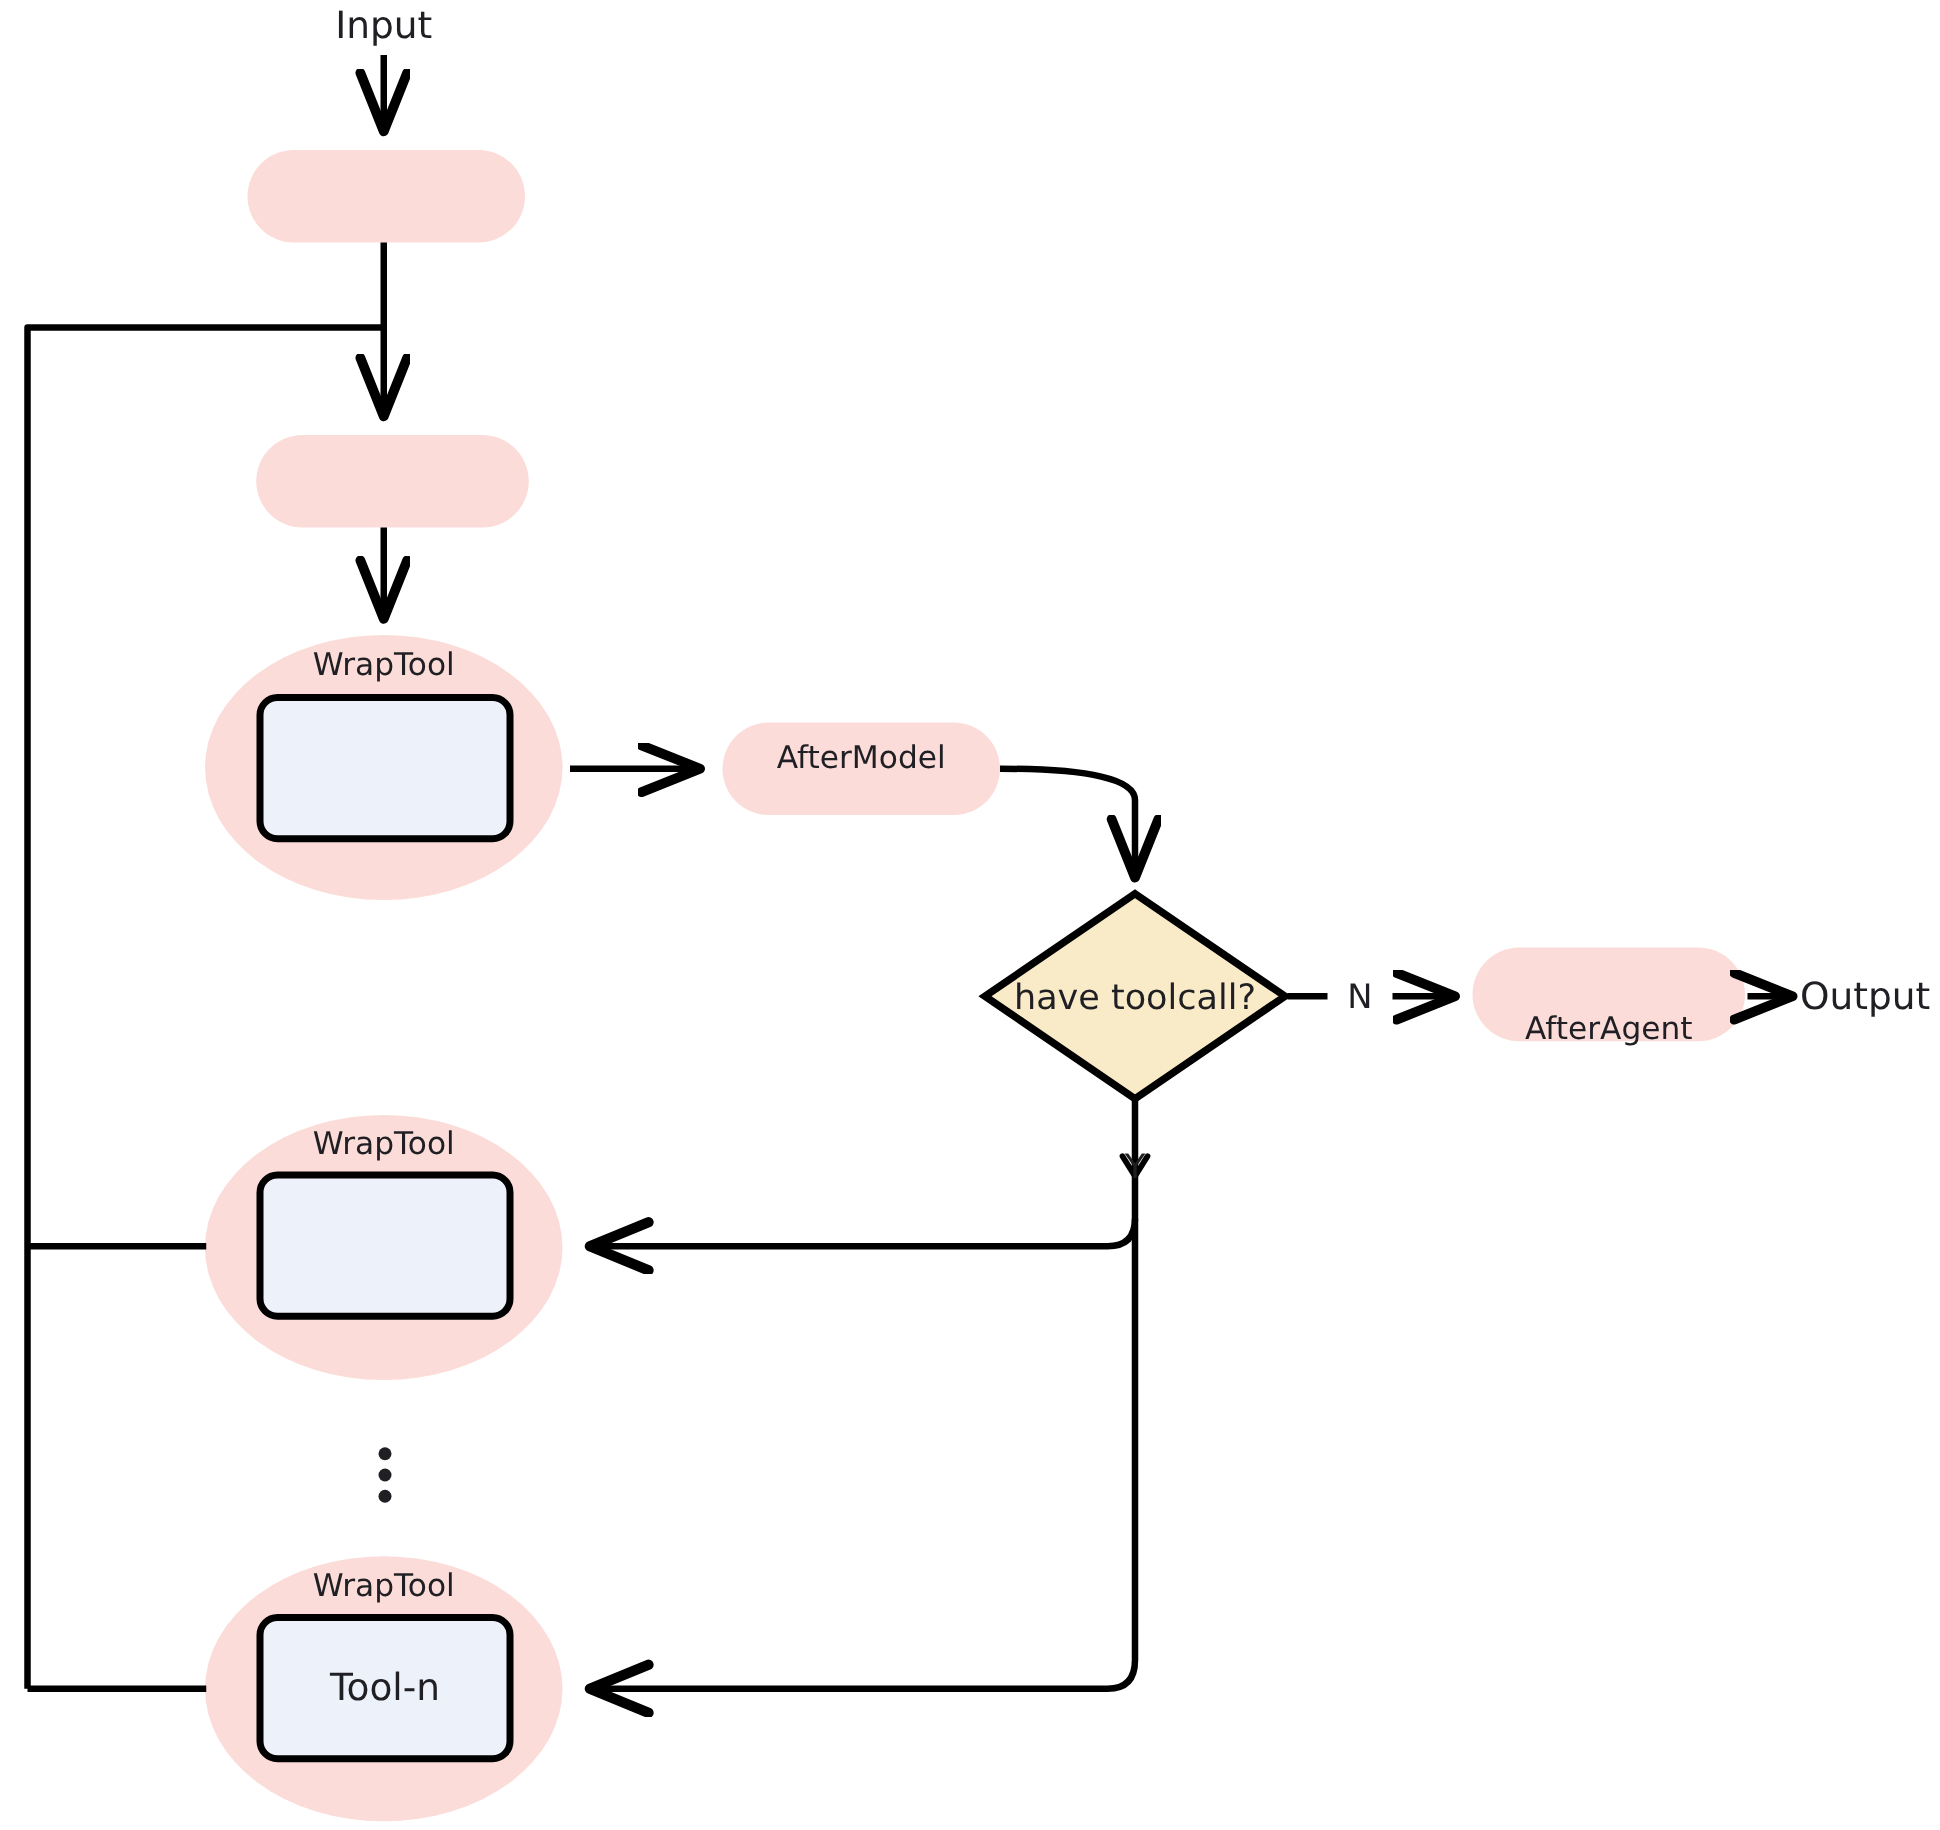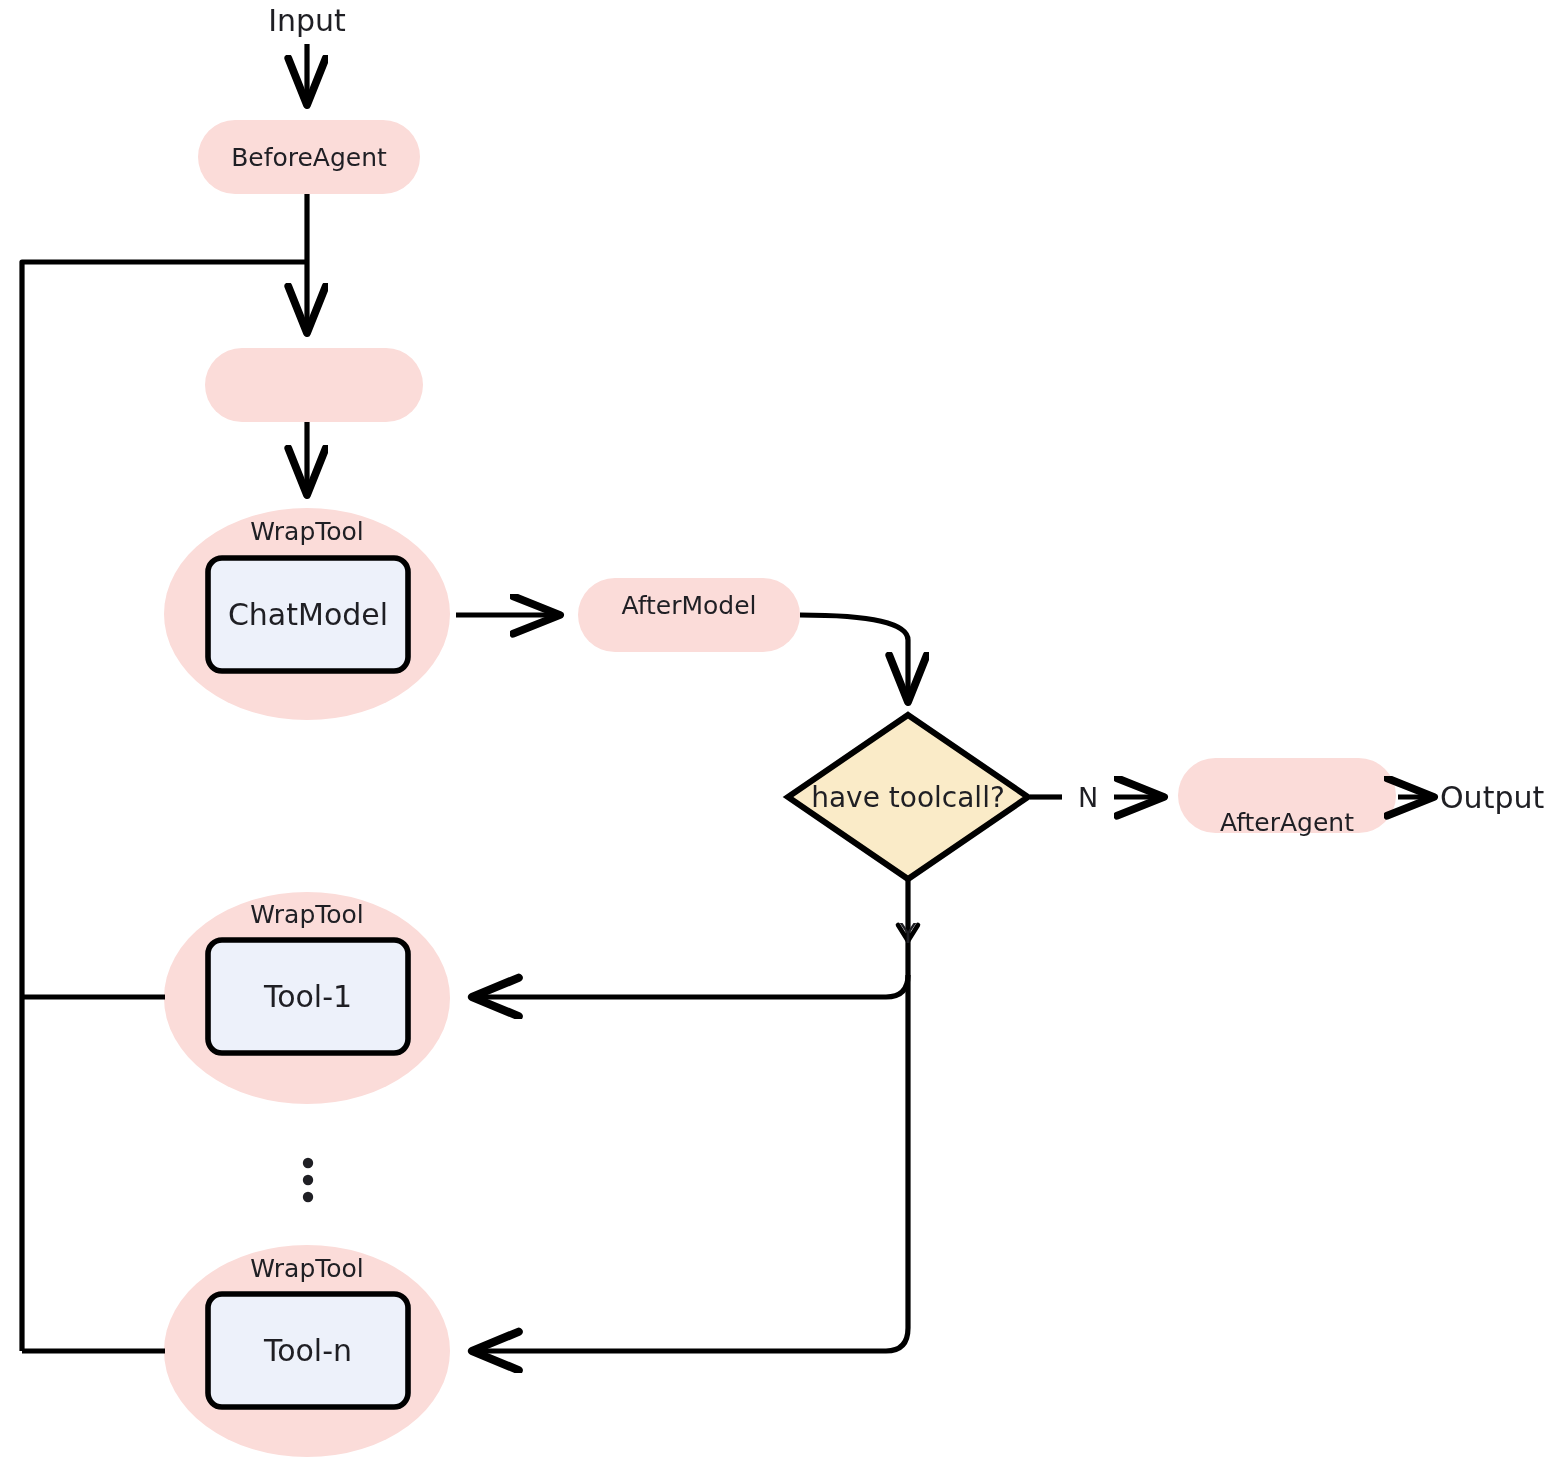--- a/index.html
+++ b/index.html
@@ -124,43 +124,40 @@
 
     <g fill="#1f1f24">
       <circle cx="308" cy="1163" r="5.2"></circle>
       <circle cx="308" cy="1180" r="5.2"></circle>
       <circle cx="308" cy="1197" r="5.2"></circle>
     </g>
   </svg>
 
   <div class="node-label lbl-plain" style="left:207px; top:0px; width:200px; height:40px;">Input</div>
 
-  <div class="node-label lbl-pill" style="left:198px; top:120px; width:222px; height:74px;">BeforeAgent</div>
 
 
   <div class="node-label lbl-wrap" style="left:207px; top:512px; width:200px; height:38px;">WrapTool</div>
 
-  <div class="node-label lbl-inner" style="left:208px; top:558px; width:200px; height:113px;">ChatModel</div>
 
   <div class="node-label lbl-pill" style="left:578px; top:578px; width:222px; height:54px;">AfterModel</div>
 
   <div class="node-label lbl-decision" style="left:808px; top:752px; width:200px; height:92px;">
     <span>have tool</span>
     <span>call?</span>
   </div>
 
   <div class="node-label lbl-branch" style="left:1062px; top:777px; width:52px; height:40px;">N</div>
 
   <div class="node-label lbl-branch" style="left:884px; top:913px; width:48px; height:40px; color:#1f1f24;">Y</div>
 
   <div class="node-label lbl-pill" style="left:1178px; top:774px; width:218px; height:97px;">AfterAgent</div>
 
   <div class="node-label lbl-plain" style="left:1440px; top:777px; width:112px; height:40px; justify-content:flex-start;">Output</div>
 
   <div class="node-label lbl-wrap" style="left:207px; top:895px; width:200px; height:38px;">WrapTool</div>
 
-  <div class="node-label lbl-inner" style="left:208px; top:940px; width:200px; height:113px;">Tool-1</div>
 
   <div class="node-label lbl-wrap" style="left:207px; top:1249px; width:200px; height:38px;">WrapTool</div>
 
   <div class="node-label lbl-inner" style="left:208px; top:1294px; width:200px; height:113px;">Tool-n</div>
 
 </div>
 
 </body></html>

